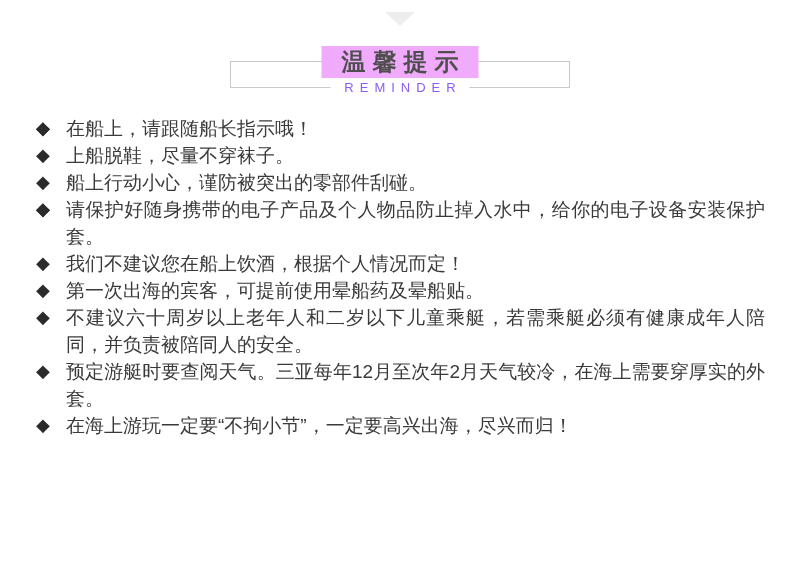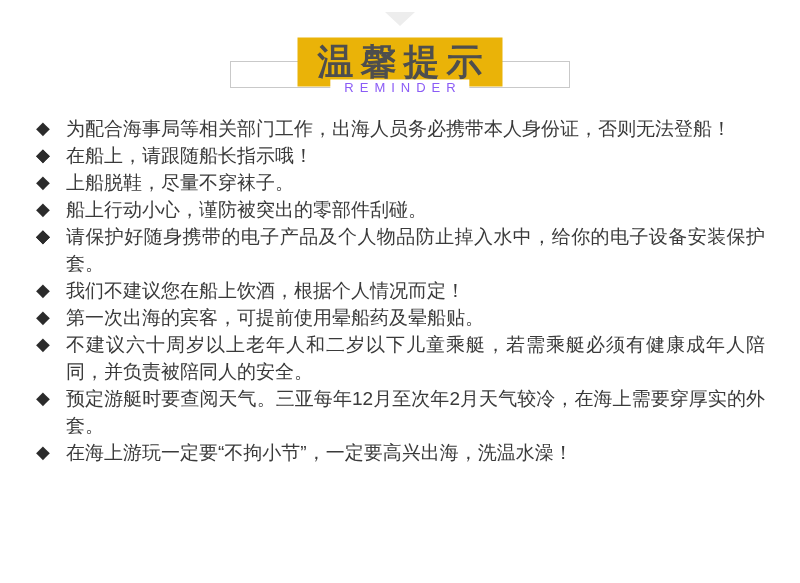--- a/index.html
+++ b/index.html
@@ -28,24 +28,24 @@
     height: 27px;
     border: 1px solid #c9c9c9;
     margin: 35px auto 0 auto;
     background: #ffffff;
   }
   .header-title {
     position: absolute;
     top: 0;
     left: 50%;
     transform: translate(-50%, -50%);
-    background: #eab308;
+    background: #f0abfc;
     white-space: nowrap;
     padding: 0 13px 0 20px;
-    font-size: 36px;
+    font-size: 24px;
     font-weight: bold;
     letter-spacing: 7px;
     color: #4e4e4e;
   }
   .header-subtitle {
     position: absolute;
     bottom: 0;
     left: 50%;
     transform: translate(-50%, 50%);
     background: #ffffff;
@@ -85,21 +85,20 @@
 <div class="tri-down"></div>
 
 <div class="header-box">
   <div class="header-title">温馨提示</div>
   <div class="header-subtitle">REMINDER</div>
 </div>
 
 <ul class="reminder-list">
   <li>
     <span class="bullet">◆</span>
-    <span class="item-text">为配合海事局等相关部门工作，出海人员务必携带本人身份证，否则无法登船！</span>
   </li>
 
   <li>
     <span class="bullet">◆</span>
   </li>
 
   <li>
     <span class="bullet">◆</span>
     <span class="item-text">在船上，请跟随船长指示哦！</span>
   </li>
@@ -142,15 +141,15 @@
     <span class="item-text">不建议六十周岁以上老年人和二岁以下儿童乘艇，若需乘艇必须有健康成年人陪同，并负责被陪同人的安全。</span>
   </li>
 
   <li>
     <span class="bullet">◆</span>
     <span class="item-text">预定游艇时要查阅天气。三亚每年12月至次年2月天气较冷，在海上需要穿厚实的外套。</span>
   </li>
 
   <li>
     <span class="bullet">◆</span>
-    <span class="item-text">在海上游玩一定要“不拘小节”，一定要高兴出海，洗温水澡！</span>
+    <span class="item-text">在海上游玩一定要“不拘小节”，一定要高兴出海，尽兴而归！</span>
   </li>
 </ul>
 
 </body></html>

